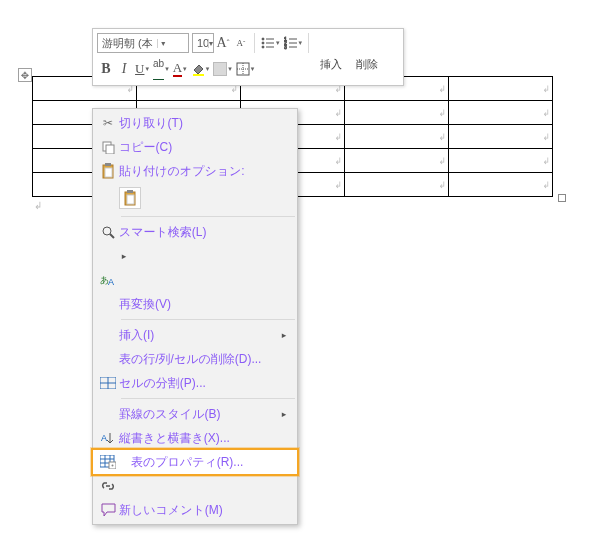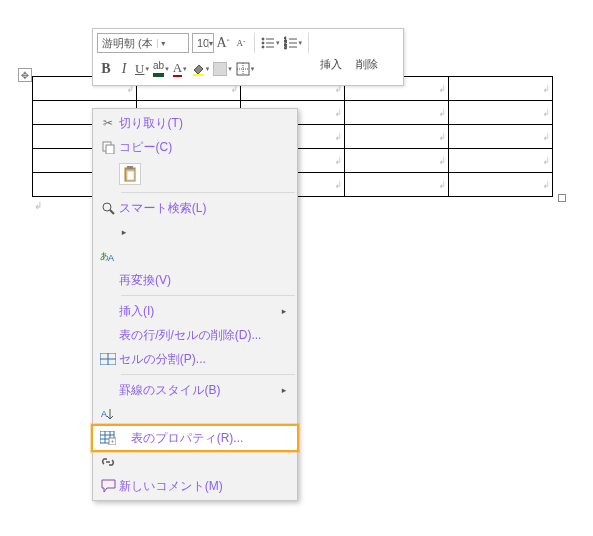--- a/index.html
+++ b/index.html
@@ -42,21 +42,21 @@
     min-width: 18px; height: 20px; padding: 0 2px;
     color: #555; position: relative;
   }
   .tb-btn .dd { font-size: 7px; margin-left: 1px; color: #666; }
   .tb-btn.bold { font-weight: bold; font-family: "Times New Roman", serif; font-size: 14px; }
   .tb-btn.italic { font-style: italic; font-family: "Times New Roman", serif; font-size: 14px; }
   .icon-AA { font-family: "Times New Roman", serif; }
   .icon-AA .big { font-size: 14px; }
   .icon-AA .small { font-size: 9px; }
   .underline-red { border-bottom: 2px solid #c00000; padding-bottom: 1px; line-height: 1; }
-  .underline-yellow { border-bottom: 4px solid #14532d; padding-bottom: 2px; line-height: 1; }
+  .underline-yellow { border-bottom: 1px solid #14532d; padding-bottom: 10px; line-height: 1; }
   .fill-swatch { display:inline-block; width:14px; height:14px; background:#d9d9d9; border:1px solid #bbb; }
   svg { display: block; }
   .big-btn {
     display: flex; flex-direction: column; align-items: center; justify-content: center;
     width: 36px; height: 46px; margin: -2px 0; font-size: 11px; color: #444; gap: 40px;
   }
   .big-btn .lbl { margin-top: 2px; }
 
   
   .doc-table {
@@ -298,20 +298,31 @@
           <g fill="none" stroke="#888">
             <rect x="2" y="2" width="8" height="9" fill="#fff"></rect>
             <rect x="5" y="5" width="8" height="9" fill="#fff"></rect>
           </g>
         </svg>
     </span>
     <span class="label">コピー(C)</span>
     <span class="sub"></span>
   </div>
 
+  <div class="cm-item header">
+    <span class="icon-slot">
+      <svg width="14" height="16">
+          <rect x="2" y="2" width="10" height="13" fill="#d9a441" stroke="#b07d2a"></rect>
+          <rect x="4" y="0" width="6" height="3" fill="#888"></rect>
+          <rect x="4" y="5" width="7" height="9" fill="#fff" stroke="#ccc"></rect>
+        </svg>
+    </span>
+    <span class="label" style="font-weight:normal;">貼り付けのオプション:</span>
+    <span class="sub"></span>
+  </div>
 
   <div class="cm-item paste-row">
     <span class="icon-slot"></span>
     <span class="paste-btn">
       <svg width="14" height="16">
           <rect x="2" y="2" width="10" height="13" fill="#d9a441" stroke="#b07d2a"></rect>
           <rect x="4" y="0" width="6" height="3" fill="#888"></rect>
           <rect x="4" y="5" width="7" height="9" fill="#fff" stroke="#ccc"></rect>
         </svg>
     </span>
@@ -388,20 +399,21 @@
   </div>
 
   <div class="cm-item">
     <span class="icon-slot">
       <svg width="14" height="14">
           <text x="0" y="10" font-size="9" fill="#1565c0">A</text>
           <line x1="9" y1="2" x2="9" y2="12" stroke="#555"></line>
           <polyline points="6,9 9,12 12,9" fill="none" stroke="#555"></polyline>
         </svg>
     </span>
+    <span class="label">縦書きと横書き(X)...</span>
     <span class="sub"></span>
   </div>
 
   <div class="cm-item highlight">
     <span class="icon-slot">
       <svg width="16" height="14">
           <g stroke="#2f6db5" fill="none">
             <rect x="0" y="0" width="14" height="12"></rect>
             <line x1="0" y1="4" x2="14" y2="4"></line>
             <line x1="0" y1="8" x2="14" y2="8"></line>

